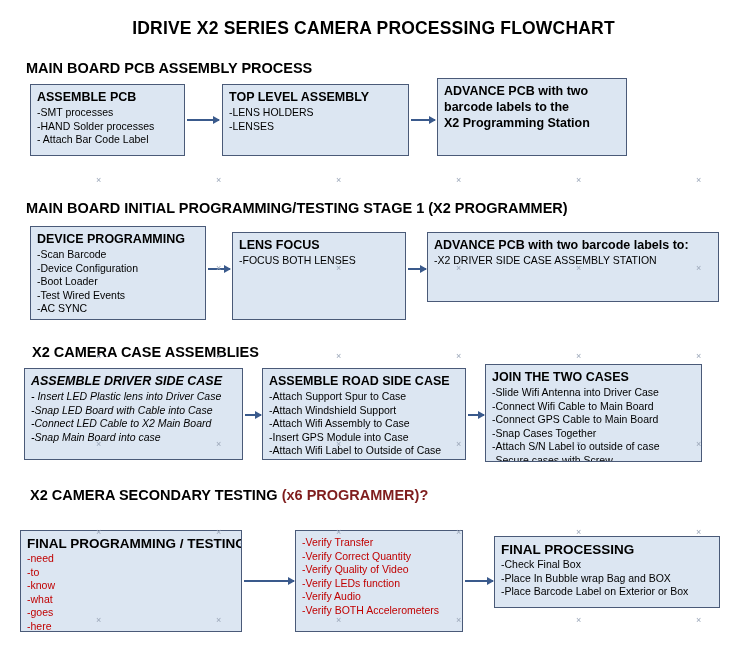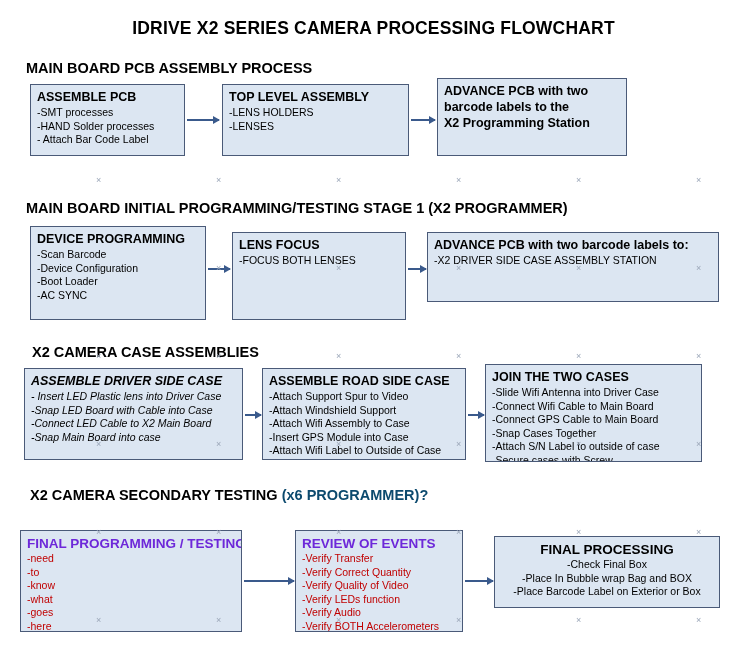--- a/index.html
+++ b/index.html
@@ -31,40 +31,40 @@
     letter-spacing: 0.2px;
   }
   .section-head {
     position: absolute;
     font-size: 14.5px;
     font-weight: bold;
     color: #000000;
     white-space: nowrap;
   }
   .section-head .accent {
-    color: #0c4a6e;
+    color: #7f1d1d;
   }
   .box {
     position: absolute;
     box-sizing: border-box;
     border: 1px solid #4a5a78;
     background: #dce6f2;
     padding: 5px 6px 4px 6px;
     overflow: hidden;
   }
   .box-title {
     font-size: 12.5px;
     font-weight: bold;
     color: #000000;
     line-height: 15px;
     margin-bottom: 1px;
     white-space: nowrap;
   }
   .box-title.red {
-    color: #6d28d9;
+    color: #000000;
   }
   .box-line {
     font-size: 10.5px;
     color: #000000;
     line-height: 13.5px;
     white-space: nowrap;
   }
   .box-line.red {
     color: #c00000;
   }
@@ -129,20 +129,21 @@
 
   <div class="section-head" style="left:26px; top:200px;">
     <span>MAIN BOARD INITIAL PROGRAMMING/TESTING STAGE 1 (X2 PROGRAMMER)</span>
   </div>
 
   <div class="box" style="left:30px; top:226px; width:176px; height:94px;">
     <div class="box-title">DEVICE PROGRAMMING</div>
     <div class="box-line">-Scan Barcode</div>
     <div class="box-line">-Device Configuration</div>
     <div class="box-line">-Boot Loader</div>
+    <div class="box-line">-Test Wired Events</div>
     <div class="box-line">-AC SYNC</div>
   </div>
 
   <div class="arrow" style="left:208px; top:268px; width:22px;"></div>
 
   <div class="box" style="left:232px; top:232px; width:174px; height:88px;">
     <div class="box-title">LENS FOCUS</div>
     <div class="box-line">-FOCUS BOTH LENSES</div>
   </div>
 
@@ -162,21 +163,21 @@
     <div class="box-line">- Insert LED Plastic lens into Driver Case</div>
     <div class="box-line">-Snap LED Board with Cable into Case</div>
     <div class="box-line">-Connect LED Cable to X2 Main Board</div>
     <div class="box-line">-Snap Main Board into case</div>
   </div>
 
   <div class="arrow" style="left:245px; top:414px; width:16px;"></div>
 
   <div class="box" style="left:262px; top:368px; width:204px; height:92px;">
     <div class="box-title">ASSEMBLE ROAD SIDE CASE</div>
-    <div class="box-line">-Attach Support Spur to Video</div>
+    <div class="box-line">-Attach Support Spur to Case</div>
     <div class="box-line">-Attach Windshield Support</div>
     <div class="box-line">-Attach Wifi Assembly to Case</div>
     <div class="box-line">-Insert GPS Module into Case</div>
     <div class="box-line">-Attach Wifi Label to Outside of Case</div>
   </div>
 
   <div class="arrow" style="left:468px; top:414px; width:16px;"></div>
 
   <div class="box" style="left:485px; top:364px; width:217px; height:98px;">
     <div class="box-title">JOIN THE TWO CASES</div>
@@ -198,33 +199,32 @@
     <div class="box-line red">-to</div>
     <div class="box-line red">-know</div>
     <div class="box-line red">-what</div>
     <div class="box-line red">-goes</div>
     <div class="box-line red">-here</div>
   </div>
 
   <div class="arrow" style="left:244px; top:580px; width:50px;"></div>
 
   <div class="box" style="left:295px; top:530px; width:168px; height:102px;">
-    <div class="box-title red big">REVIEW OF EVENTS</div>
     <div class="box-line red">-Verify Transfer</div>
     <div class="box-line red">-Verify Correct Quantity</div>
     <div class="box-line red">-Verify Quality of Video</div>
     <div class="box-line red">-Verify LEDs function</div>
     <div class="box-line red">-Verify Audio</div>
     <div class="box-line red">-Verify BOTH Accelerometers</div>
 
   </div>
 
   <div class="arrow" style="left:465px; top:580px; width:28px;"></div>
 
-  <div class="box" style="left:494px; top:536px; width:226px; height:72px;text-align:center;">
+  <div class="box" style="left:494px; top:536px; width:226px; height:72px;">
     <div class="box-title big">FINAL PROCESSING</div>
     <div class="box-line">-Check Final Box</div>
     <div class="box-line">-Place In Bubble wrap Bag and BOX</div>
     <div class="box-line">-Place Barcode Label on Exterior or Box</div>
   </div>
 
   <div class="tick" style="left:96px; top:176px;">×</div>
   <div class="tick" style="left:216px; top:176px;">×</div>
   <div class="tick" style="left:336px; top:176px;">×</div>
   <div class="tick" style="left:456px; top:176px;">×</div>

